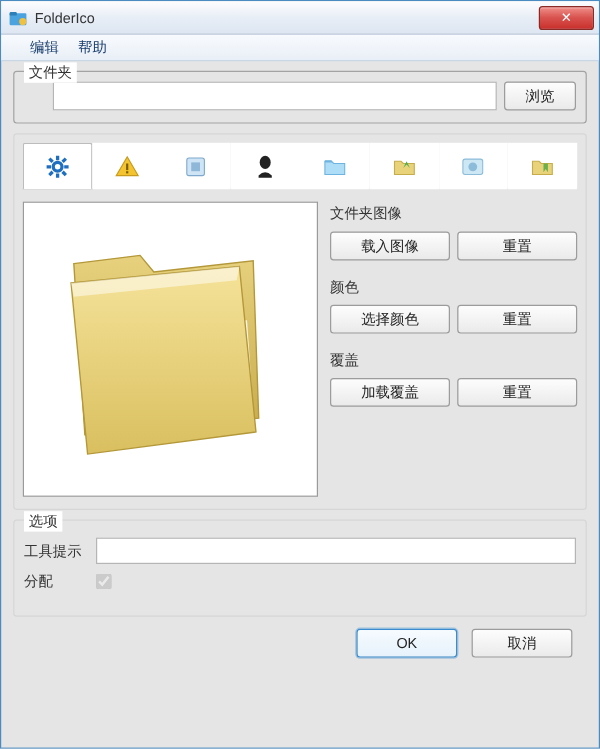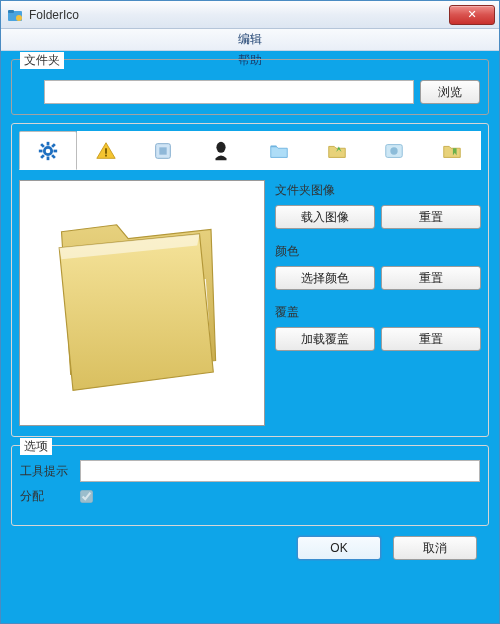--- a/index.html
+++ b/index.html
@@ -1,33 +1,33 @@
 <!DOCTYPE html>
 <html><head>
 <meta charset="utf-8">
 <style>
 * { box-sizing: border-box; margin: 0; padding: 0; }
 body { font-family: "Microsoft YaHei", "Segoe UI", Tahoma, sans-serif; font-size: 12px; background: #fff; width: 500px; height: 624px; overflow: hidden; }
 
-.window { width: 500px; height: 624px; border: 1px solid #4a8bc2; background: #0ea5e9; }
+.window { width: 500px; height: 624px; border: 1px solid #4a8bc2; background: #e5e5e5; }
 
 .titlebar { height: 28px; background: linear-gradient(to bottom, #fdfdfe, #e8eef6 50%, #dde6f2); border-bottom: 1px solid #b5c5d9; display: flex; align-items: center; padding: 0 4px 0 6px; }
 .title-icon svg { width: 16px; height: 16px; display: block; }
 .title-text { margin-left: 6px; color: #333; flex: 1; }
 .close-btn { width: 46px; height: 20px; background: linear-gradient(to bottom, #f08f8a, #d9534f 48%, #c9302c); border: 1px solid #8b2a25; border-radius: 3px; display: flex; align-items: center; justify-content: center; color: #fff; font-size: 11px; cursor: pointer; box-shadow: inset 0 1px 0 rgba(255,255,255,0.3); }
 
-.menubar { height: 22px; background: linear-gradient(to bottom, #f8fafd, #e9eff7); border-bottom: 1px solid #c9d6e6; display: flex; align-items: center; padding: 0 4px; flex-direction: column; }
+.menubar { height: 22px; background: linear-gradient(to bottom, #f8fafd, #e9eff7); border-bottom: 1px solid #c9d6e6; display: flex; align-items: center; padding: 0 16px; }
 .menuitem { padding: 2px 8px; color: #1a3e6e; cursor: pointer; }
 
 .client { padding: 8px 10px 10px; }
 
 .group { border: 1px solid #a3a3a3; border-radius: 3px; padding: 6px 8px 10px; margin-bottom: 8px; position: relative; }
 .group-label { position: absolute; top: -8px; left: 8px; background: #fff; padding: 0 4px; color: #333; }
 
-.folder-row { display: flex; gap: 6px; margin-top: 14px; padding-left: 24px; }
+.folder-row { display: flex; gap: 6px; margin-top: 2px; padding-left: 24px; }
 .text-input { flex: 1; height: 24px; border: 1px solid #b5b5b5; background: #fff; padding: 0 4px; font-size: 12px; }
 .btn { height: 24px; min-width: 60px; padding: 0 10px; background: linear-gradient(to bottom, #fdfdfd, #eaeaea); border: 1px solid #9c9c9c; border-radius: 3px; cursor: pointer; font-size: 12px; color: #222; }
 
 .tabs-wrap { border: 1px solid #d6d6d6; border-radius: 3px; padding: 6px 7px 10px; margin-bottom: 8px; }
 .tabstrip { display: flex; height: 40px; border-bottom: 1px solid #bcbcbc; }
 .tab { flex: 1; display: flex; align-items: center; justify-content: center; border: 1px solid transparent; border-bottom: none; cursor: pointer; position: relative; top: 1px; background: #fff; }
 .tab.active { border-color: #bcbcbc; border-bottom: 1px solid #fff; border-radius: 2px 2px 0 0; z-index: 2; }
 .tab svg, .tab .ticon { width: 22px; height: 22px; display: block; }
 
 .tabbody { display: flex; gap: 10px; padding-top: 10px; justify-content: space-between; }

